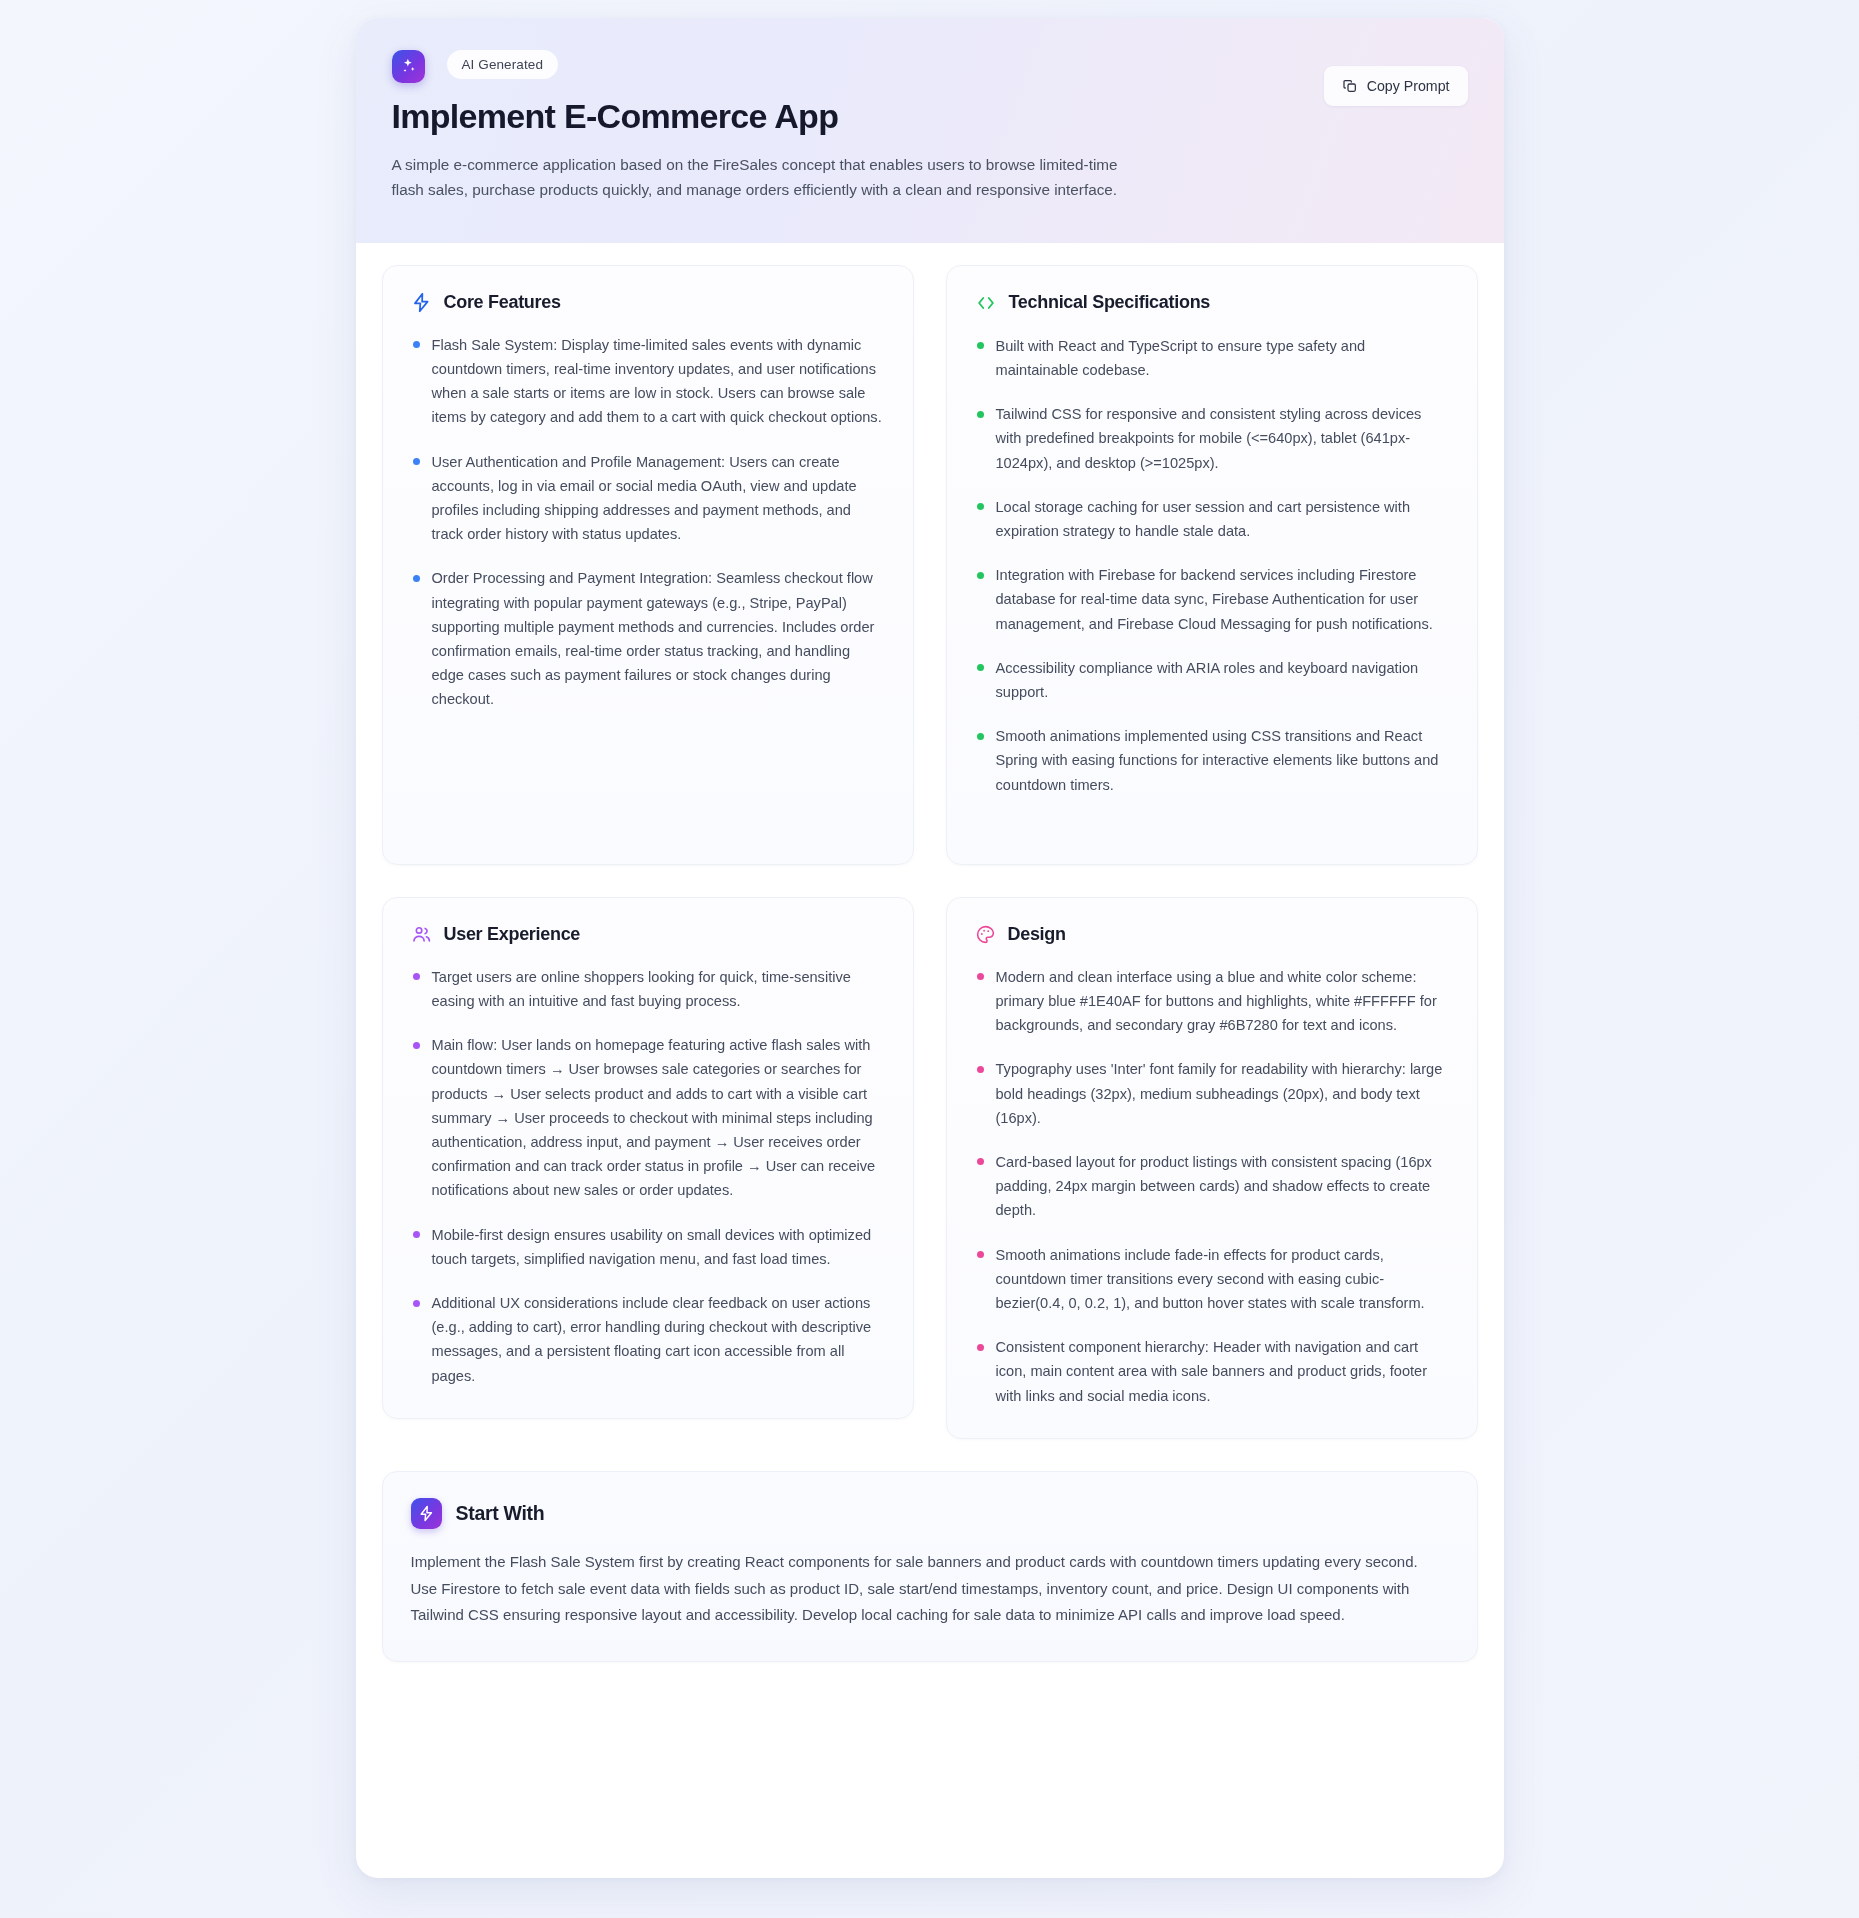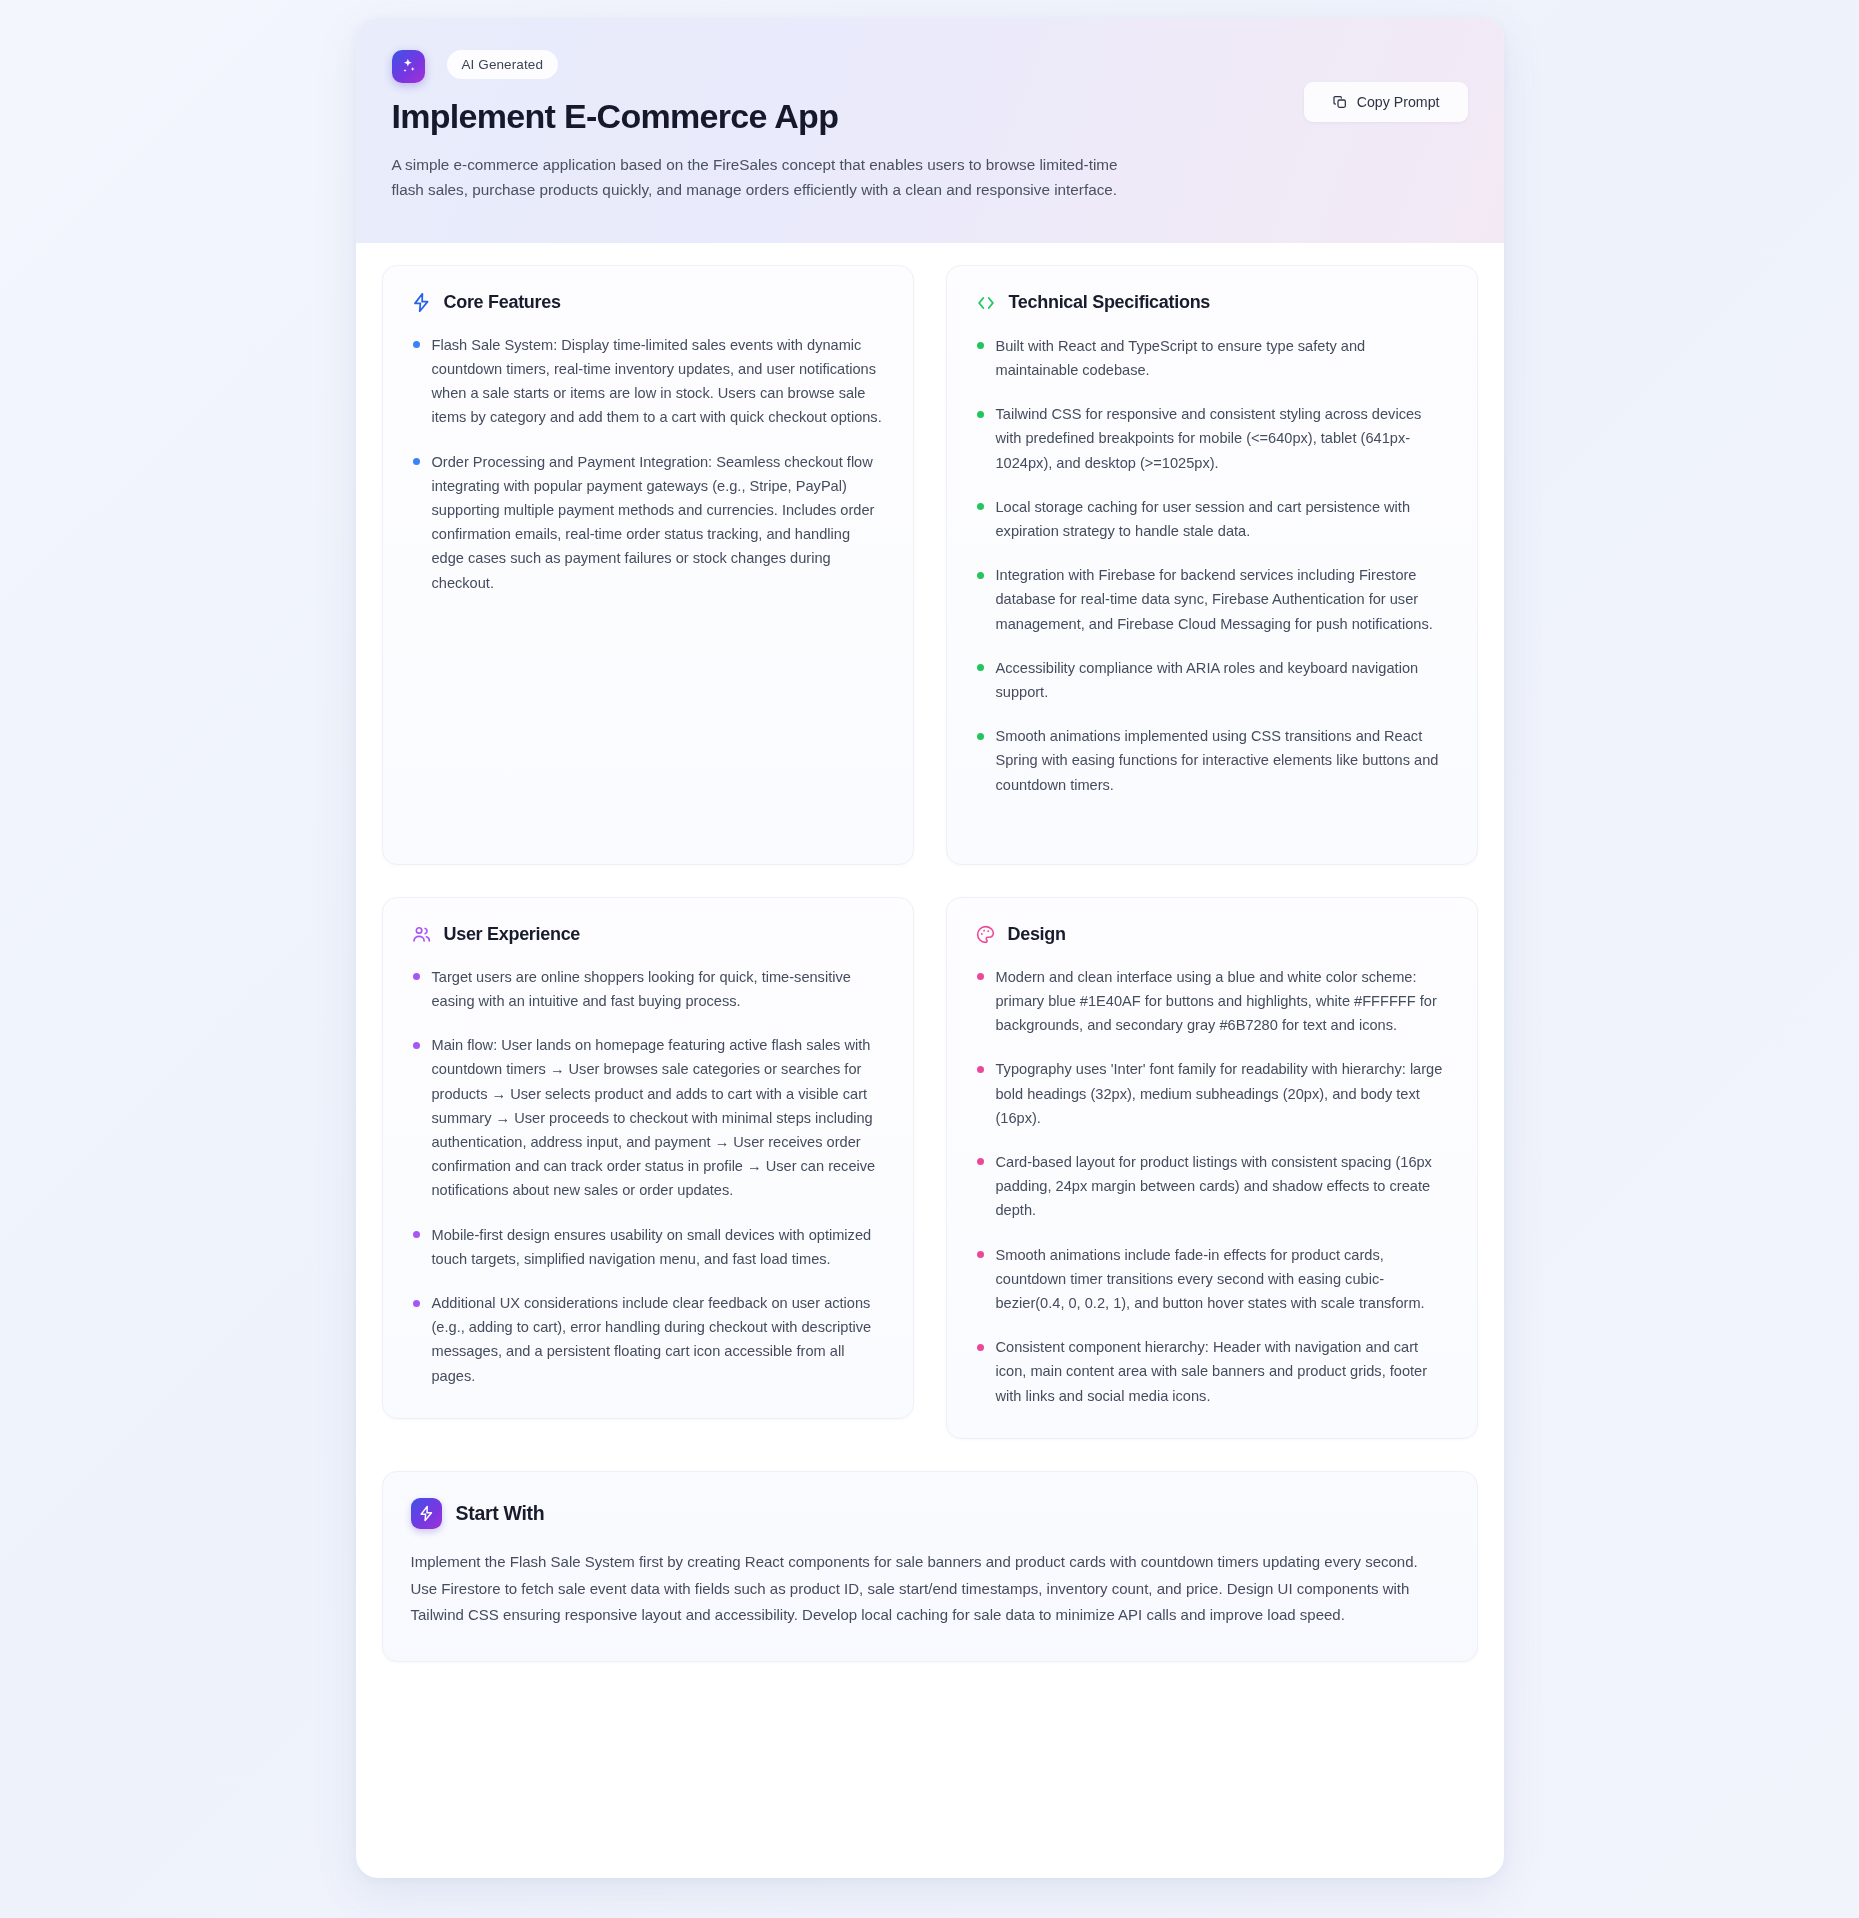--- a/index.html
+++ b/index.html
@@ -82,28 +82,28 @@
 
   .hero-desc {
     font-size: 15.3px;
     line-height: 1.62;
     color: #4a5161;
     max-width: 730px;
   }
 
   .copy-btn {
     flex: none;
-    margin-top: 32px;
+    margin-top: 16px;
     display: inline-flex;
     align-items: center;
     gap: 9px;
     background: rgba(255,255,255,0.80);
     border: none;
     border-radius: 9px;
-    padding: 12px 28px;
+    padding: 12px 18px;
     font-size: 14.2px;
     font-weight: 500;
     color: #2d3344;
     font-family: inherit;
     cursor: pointer;
     box-shadow: 0 1px 3px rgba(80,90,150,0.07);
   }
   .copy-btn svg { display: block; }
 
   
@@ -253,20 +253,21 @@
           <div class="card-head">
             <span class="hicon">
               <svg width="21" height="21" viewBox="0 0 24 24" fill="none" stroke="#2563eb" stroke-width="2" stroke-linecap="round" stroke-linejoin="round">
                 <path d="M13 2L4.5 13h6.2L10 22l9-11h-6.3z"></path>
               </svg>
             </span>
             <h2>Core Features</h2>
           </div>
           <ul class="bullets c-core">
             <li>Flash Sale System: Display time-limited sales events with dynamic countdown timers, real-time inventory updates, and user notifications when a sale starts or items are low in stock. Users can browse sale items by category and add them to a cart with quick checkout options.</li>
+            <li>User Authentication and Profile Management: Users can create accounts, log in via email or social media OAuth, view and update profiles including shipping addresses and payment methods, and track order history with status updates.</li>
             <li>Order Processing and Payment Integration: Seamless checkout flow integrating with popular payment gateways (e.g., Stripe, PayPal) supporting multiple payment methods and currencies. Includes order confirmation emails, real-time order status tracking, and handling edge cases such as payment failures or stock changes during checkout.</li>
           </ul>
         </section>
 
         <section class="card tall-tech">
           <div class="card-head">
             <span class="hicon">
               <svg width="22" height="22" viewBox="0 0 24 24" fill="none" stroke="#22c55e" stroke-width="2" stroke-linecap="round" stroke-linejoin="round">
                 <path d="M9 6.5L4.5 12 9 17.5"></path>
                 <path d="M15 6.5L19.5 12 15 17.5"></path>

